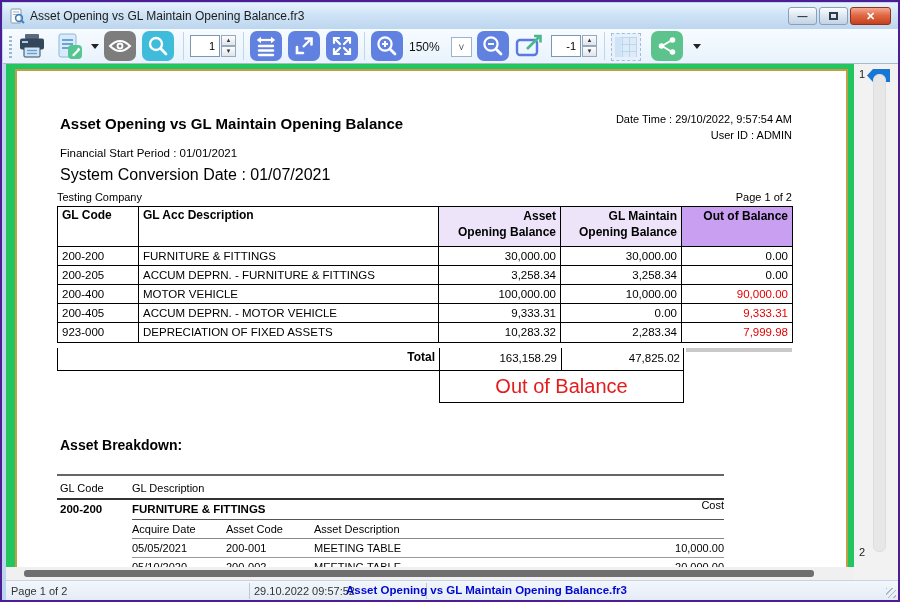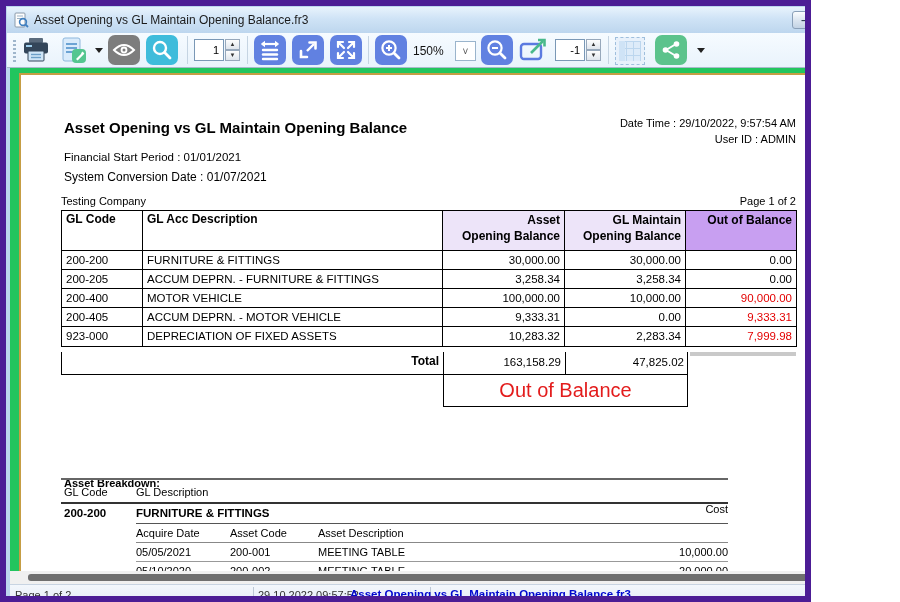--- a/index.html
+++ b/index.html
@@ -1,18 +1,18 @@
 <!DOCTYPE html>
 <html><head>
 <meta charset="utf-8">
 <style>
   * { margin:0; padding:0; box-sizing:border-box; }
   html,body { width:900px; height:602px; font-family:"Liberation Sans", sans-serif; }
-  .window{ position:relative; width:811px; height:602px; background:#bcd6ee;
-           border:6px solid #4c1d95; overflow:hidden; }
+  .window{ position:relative; width:900px; height:602px; background:#bcd6ee;
+           border:2px solid #4c1d95; overflow:hidden; }
 
   
   .titlebar{ position:absolute; left:1px; top:1px; width:896px; height:26px;
     background:linear-gradient(#e8f3fc,#cfe3f6 45%,#bdd6ee);
     display:flex; align-items:center; padding-left:6px; }
   .titlebar .tb-icon{ width:16px; height:16px; margin-right:5px; }
   .titlebar .tb-title{ font-size:12px; color:#1b1b1b; }
   .winbtns{ position:absolute; right:8px; top:4px; display:flex; gap:2px; }
   .wbtn{ width:29px; height:18px; border:1px solid #8aa0b8; border-radius:3px;
     background:linear-gradient(#fbfdfe,#dce6f0 50%,#c3d3e4);
@@ -57,21 +57,21 @@
   
   .preview{ position:absolute; left:4px; top:62px; width:848px; height:503px;
     background:#22c55e; overflow:hidden; }
   .page{ position:absolute; left:9px; top:5px; width:833px; height:510px;
     background:#fff; border:2px solid #c59d44; overflow:hidden; }
 
   .rep-title{ position:absolute; left:43px; top:44px; font-size:15px; font-weight:bold; color:#000; }
   .rep-info{ position:absolute; right:54px; top:40px; text-align:right; font-size:11px;
     color:#000; line-height:16px; }
   .rep-line1{ position:absolute; left:43px; top:76px; font-size:11.5px; }
-  .rep-line2{ position:absolute; left:43px; top:95px; font-size:12px; }
+  .rep-line2{ position:absolute; left:43px; top:95px; font-size:16px; }
   .rep-company{ position:absolute; left:40px; top:120px; font-size:11px; }
   .rep-pageno{ position:absolute; right:54px; top:120px; font-size:11px; }
 
   .gl-table{ position:absolute; left:40px; top:135px; width:736px;
     border:1px solid #000; background:#fff; }
   .gl-row{ display:grid; grid-template-columns:81px 300px 122px 121px 110px; }
   .hc{ height:40px; border-right:1px solid #000; border-bottom:1px solid #000;
     font-size:12px; font-weight:bold; padding:1px 4px; }
   .hc:last-child{ border-right:none; }
   .hc.num{ text-align:right; white-space:pre-line; line-height:16px; }
@@ -88,21 +88,21 @@
     display:grid; grid-template-columns:381px 122px 123px; }
   .total-row .tl{ font-size:12px; font-weight:bold; text-align:right; padding:2px 4px 0 0; }
   .total-row .tv{ font-size:11.5px; text-align:right; padding:4px 4px 0 0; border-left:1px solid #000; }
   .total-shadow{ position:absolute; left:669px; top:277px; width:106px; height:4px; background:#c9c9c9; }
 
   .oob-banner{ position:absolute; left:422px; top:299px; width:245px; height:33px;
     border:1px solid #000; background:#fff; display:flex; align-items:center;
     justify-content:center; font-size:20px; color:#e31c1c; }
 
   .bd{ position:absolute; left:40px; width:667px; font-size:11px; color:#000; }
-  .bd-heading{ top:402px; font-size:11px; font-weight:bold; left:43px; width:300px; }
+  .bd-heading{ top:366px; font-size:14px; font-weight:bold; left:43px; width:300px; }
   .rule{ position:absolute; background:#555; height:2px; }
   .bd-label{ position:absolute; font-size:11px; }
   .bold{ font-weight:bold; }
   .right{ text-align:right; }
 
   
   .pager{ position:absolute; left:852px; top:62px; width:44px; height:516px; background:#f2f2f2; }
   .pg-track{ position:absolute; left:19px; top:10px; width:13px; height:478px;
     background:#e7e7e7; border-radius:6px; border:1px solid #dedede; }
   .pg-num1{ position:absolute; left:5px; top:4px; font-size:11px; color:#222; }

